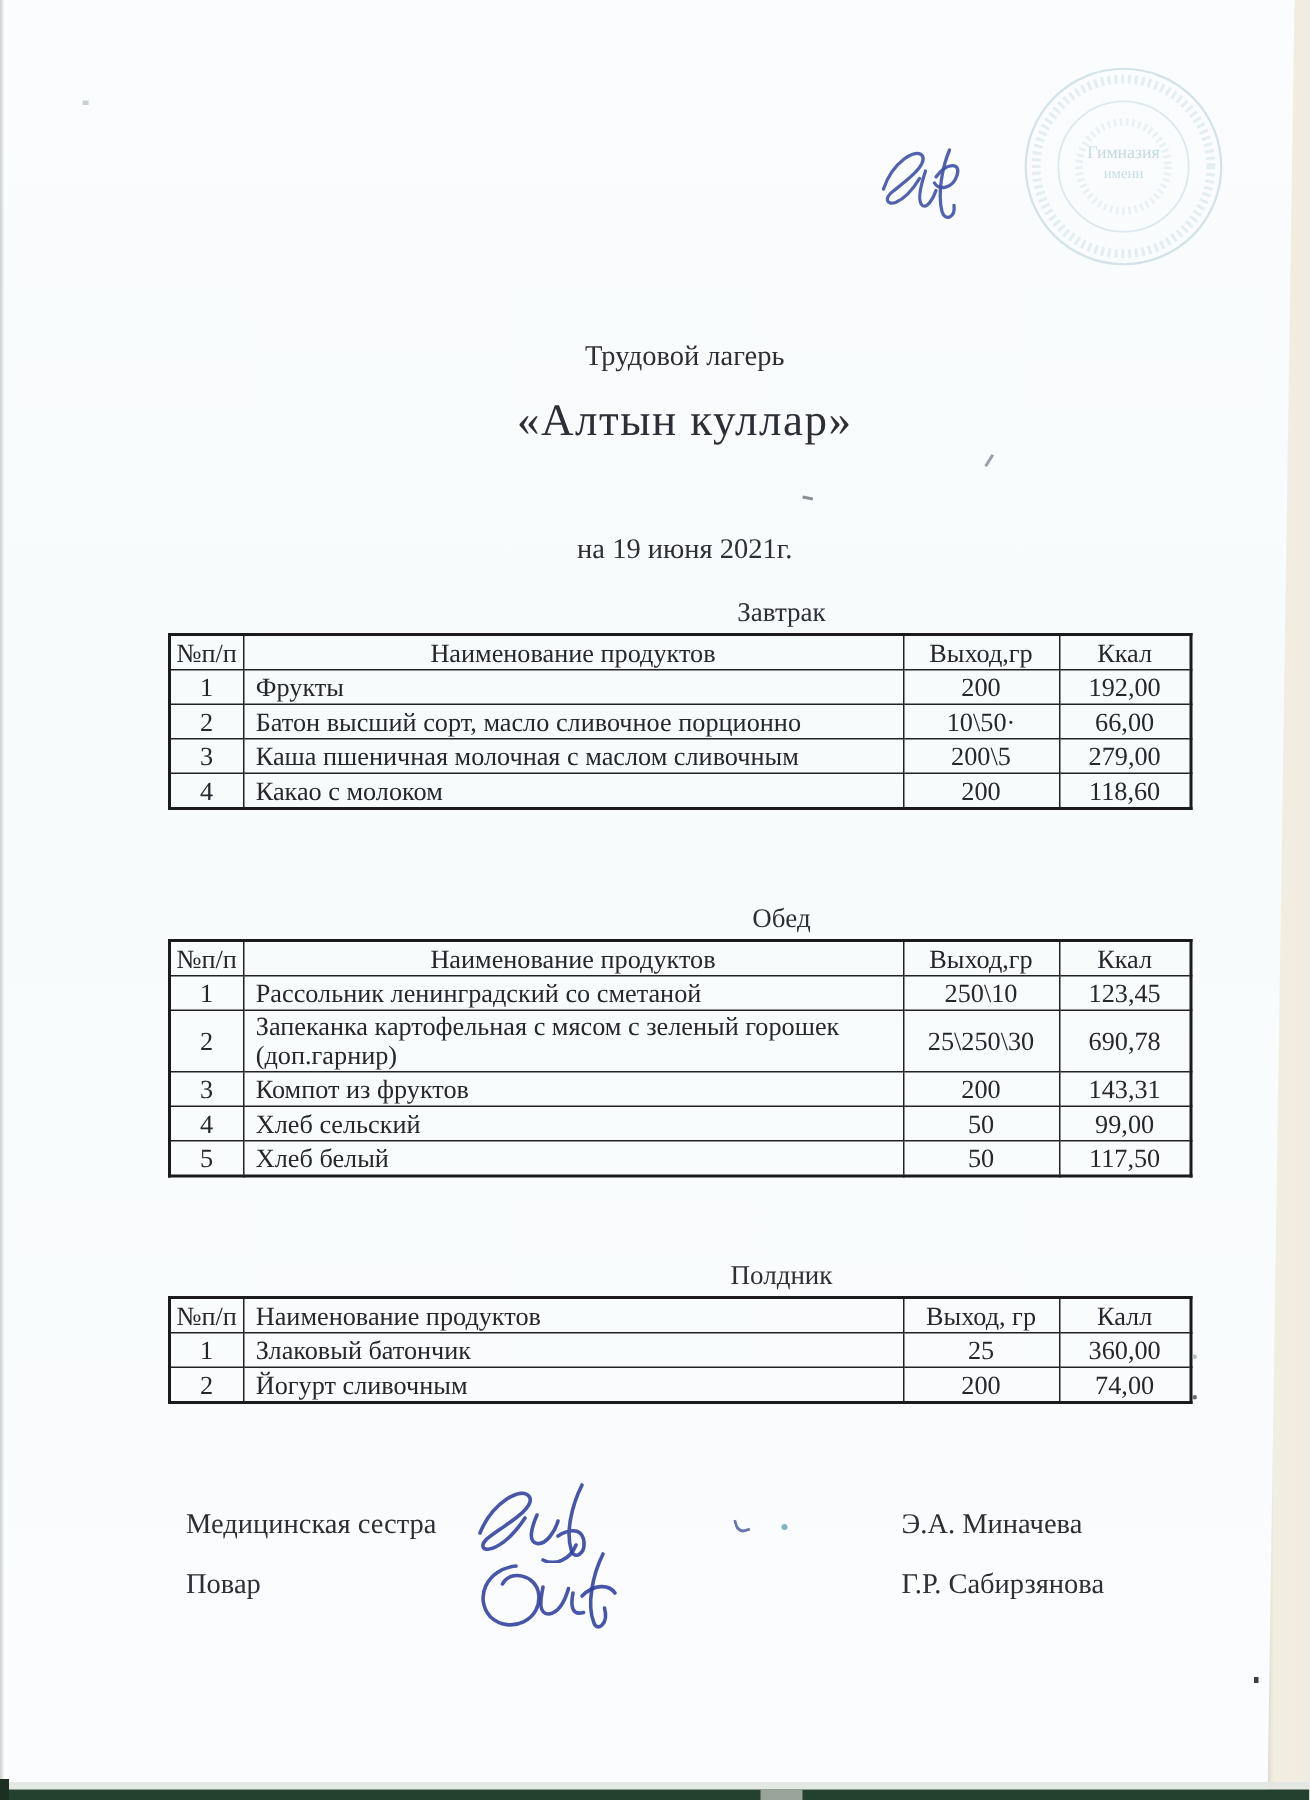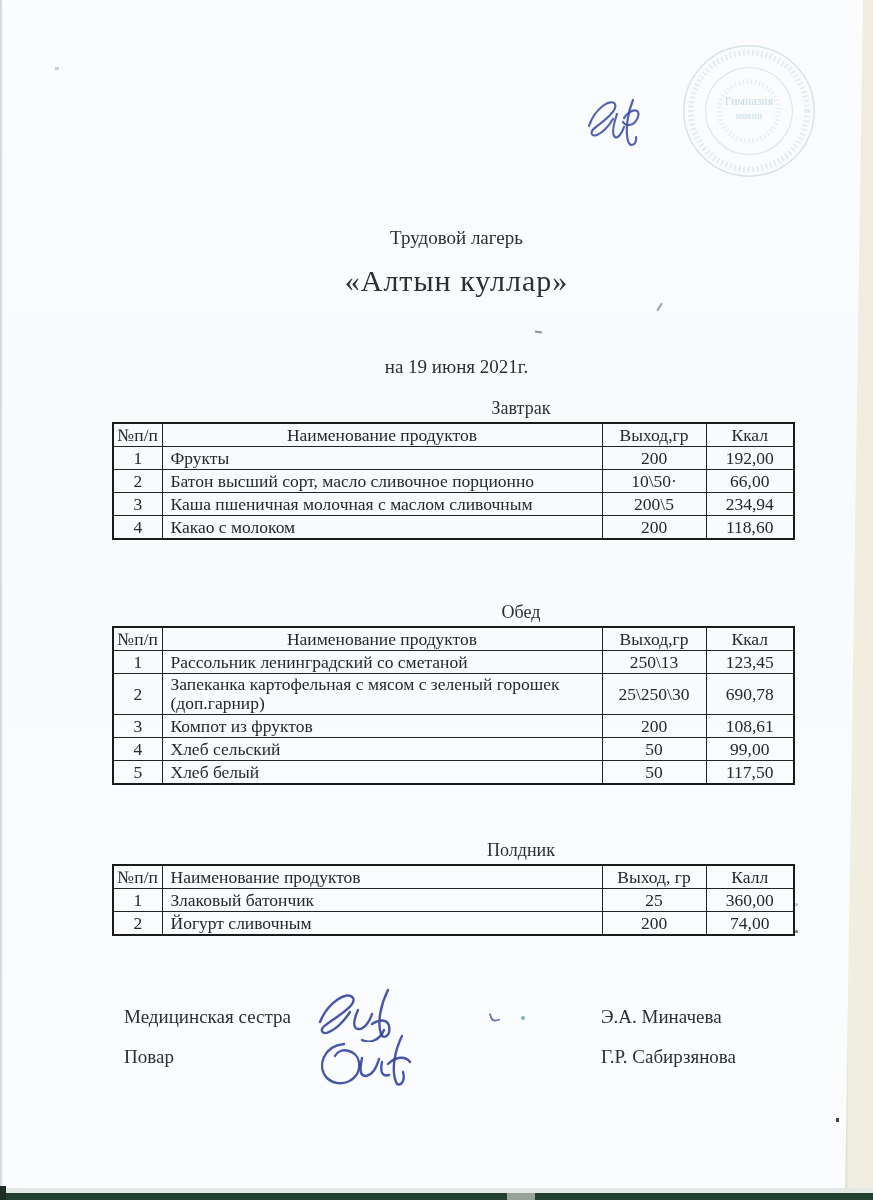--- a/index.html
+++ b/index.html
@@ -115,21 +115,21 @@
       <tr>
         <td>2</td>
         <td class="cell-name">Батон высший сорт, масло сливочное порционно</td>
         <td>10\50·</td>
         <td>66,00</td>
       </tr>
       <tr>
         <td>3</td>
         <td class="cell-name">Каша пшеничная молочная с маслом сливочным</td>
         <td>200\5</td>
-        <td>234,94</td>
+        <td>279,00</td>
       </tr>
       <tr>
         <td>4</td>
         <td class="cell-name">Какао с молоком</td>
         <td>200</td>
         <td>118,60</td>
       </tr>
     </tbody>
       </table>
   </div>
@@ -146,35 +146,35 @@
       <tbody>
           <tr>
         <th>№п/п</th>
         <th>Наименование продуктов</th>
         <th>Выход,гр</th>
         <th>Ккал</th>
       </tr>
       <tr>
         <td>1</td>
         <td class="cell-name">Рассольник ленинградский со сметаной</td>
-        <td>250\13</td>
+        <td>250\10</td>
         <td>123,45</td>
       </tr>
       <tr style="vertical-align:top;">
         <td>2</td>
         <td class="cell-name">Запеканка картофельная  с мясом с зеленый горошек
 (доп.гарнир)</td>
         <td>25\250\30</td>
         <td>690,78</td>
       </tr>
       <tr>
         <td>3</td>
         <td class="cell-name">Компот из фруктов</td>
         <td>200</td>
-        <td>108,61</td>
+        <td>143,31</td>
       </tr>
       <tr>
         <td>4</td>
         <td class="cell-name">Хлеб сельский</td>
         <td>50</td>
         <td>99,00</td>
       </tr>
       <tr>
         <td>5</td>
         <td class="cell-name">Хлеб белый</td>

